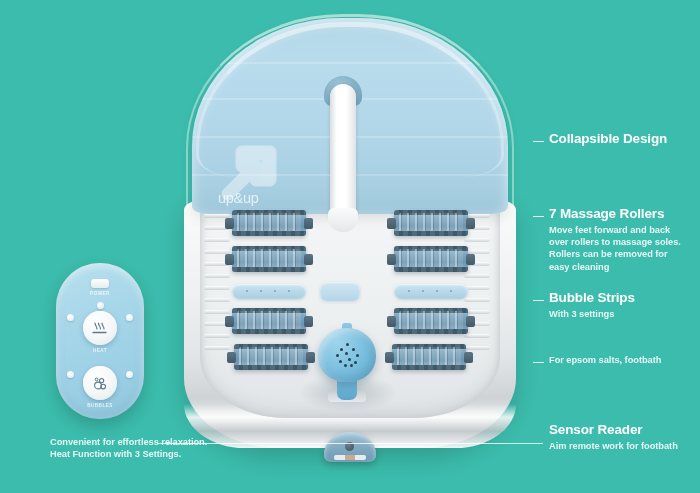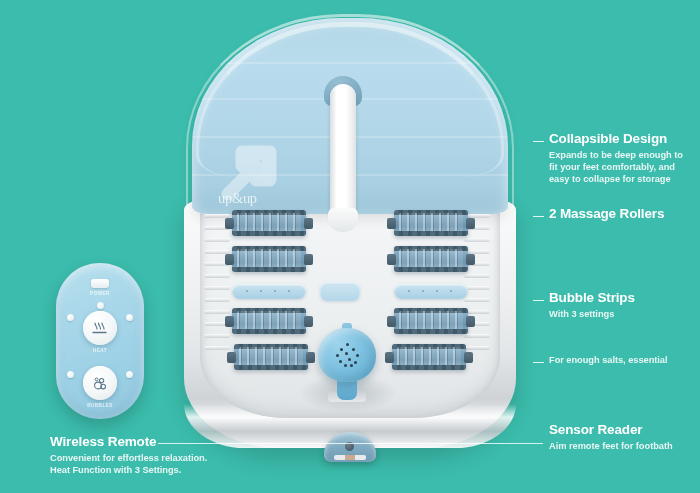--- a/index.html
+++ b/index.html
@@ -81,21 +81,21 @@
     border-right:2px solid rgba(255,255,255,0.40);
     pointer-events:none;
   }
 
   
   .logo { position:absolute; left:42px; top:122px; width:66px; height:62px; opacity:0.45; }
   .logo svg { display:block; }
   .logo-text {
     position:absolute; left:40px; top:172px;
     font-size:14.5px; color:rgba(255,255,255,0.72);
-    letter-spacing:-0.3px; font-family:Liberation Serif, serif;
+    letter-spacing:-0.3px; font-family:Liberation Sans, sans-serif;
   }
 
   
   .handle {
     position:absolute; left:152px; top:66px; width:26px; height:136px;
     background:linear-gradient(90deg,#d9dee1 0%,#ffffff 26%,#ffffff 62%,#dfe3e6 100%);
     border-radius:13px 13px 4px 4px;
     box-shadow:0 1px 4px rgba(0,0,0,0.14);
   }
   .handle-cap {
@@ -445,56 +445,56 @@
           <circle cx="4.6" cy="4.4" r="1.4" stroke="#5b7a89" stroke-width="1" fill="none"></circle>
         </svg>
       </div>
     </div>
     <div class="lbl" style="top:140px">BUBBLES</div>
   </div>
 
   <div class="lead-dash" style="left:533px; top:141px; width:11px"></div>
   <div class="callout" style="left:549px; top:131px">
     <div class="title">Collapsible Design</div>
-    <div class="desc">
-      <span>Expands to be deep enough to</span>
-      <span>fit your feet comfortably, and</span>
-      <span>easy to collapse for storage</span>
-    </div>
   </div>
 
   <div class="lead-dash" style="left:533px; top:216px; width:11px"></div>
   <div class="callout" style="left:549px; top:206px">
-    <div class="title">2 Massage Rollers</div>
+    <div class="title">7 Massage Rollers</div>
+    <div class="desc">
+      <span>Move feet forward and back</span>
+      <span>over rollers to massage soles.</span>
+      <span>Rollers can be removed for</span>
+      <span>easy cleaning</span>
+    </div>
   </div>
 
   <div class="lead-dash" style="left:533px; top:300px; width:11px"></div>
   <div class="callout" style="left:549px; top:290px">
     <div class="title">Bubble Strips</div>
     <div class="desc">
       <span>With 3 settings</span>
     </div>
   </div>
 
   <div class="lead-dash" style="left:533px; top:362px; width:11px"></div>
   <div class="callout" style="left:549px; top:352px">
     <div class="desc">
-      <span>For enough salts, essential</span>
+      <span>For epsom salts, footbath</span>
     </div>
   </div>
 
   <div class="callout" style="left:549px; top:422px">
     <div class="title">Sensor Reader</div>
     <div class="desc">
-      <span>Aim remote feet for footbath</span>
+      <span>Aim remote work for footbath</span>
     </div>
   </div>
 
   <div class="callout" style="left:50px; top:434px">
-    <div class="title">Wireless Remote</div>
     <div class="desc">
       <span>Convenient for effortless relaxation.</span>
       <span>Heat Function with 3 Settings.</span>
     </div>
   </div>
 
   <div class="hline-bottom" style="left:158px; top:443px; width:385px"></div>
 
 </div>
 

